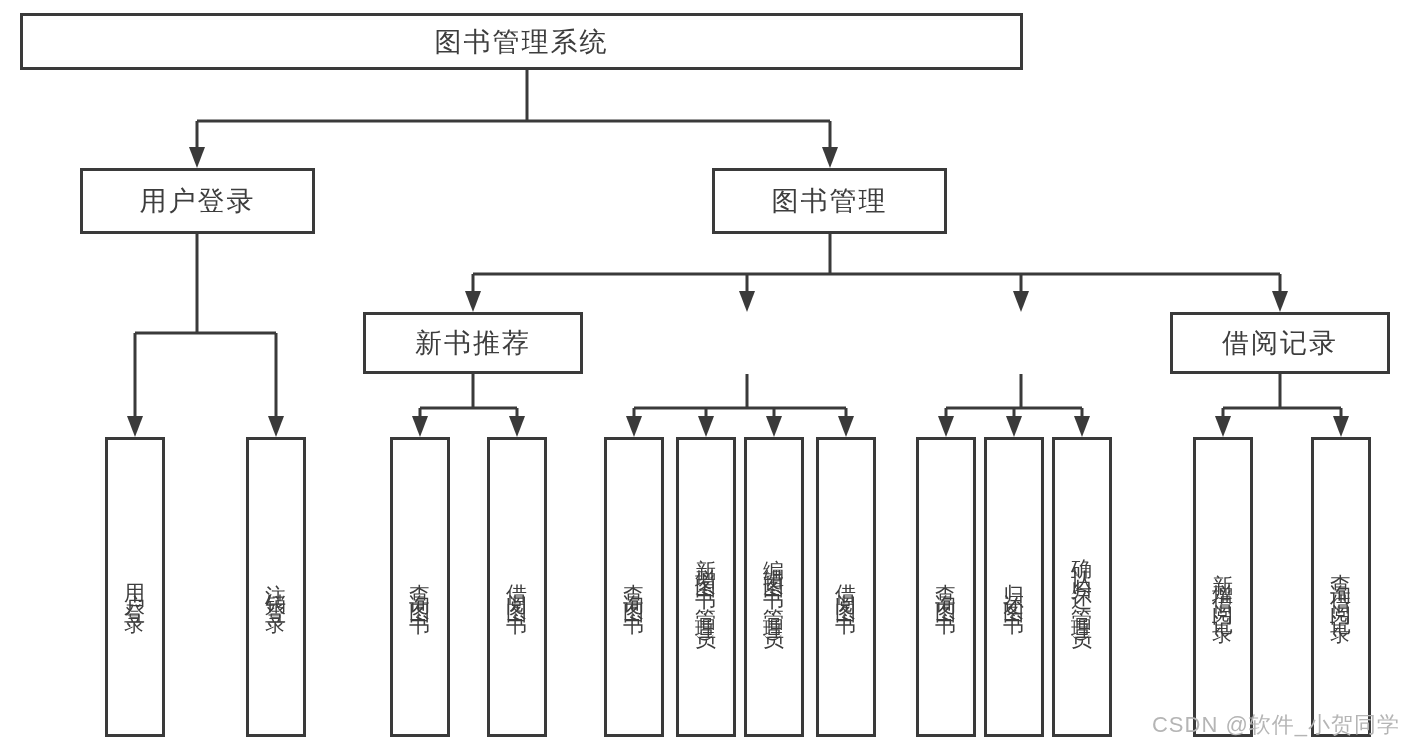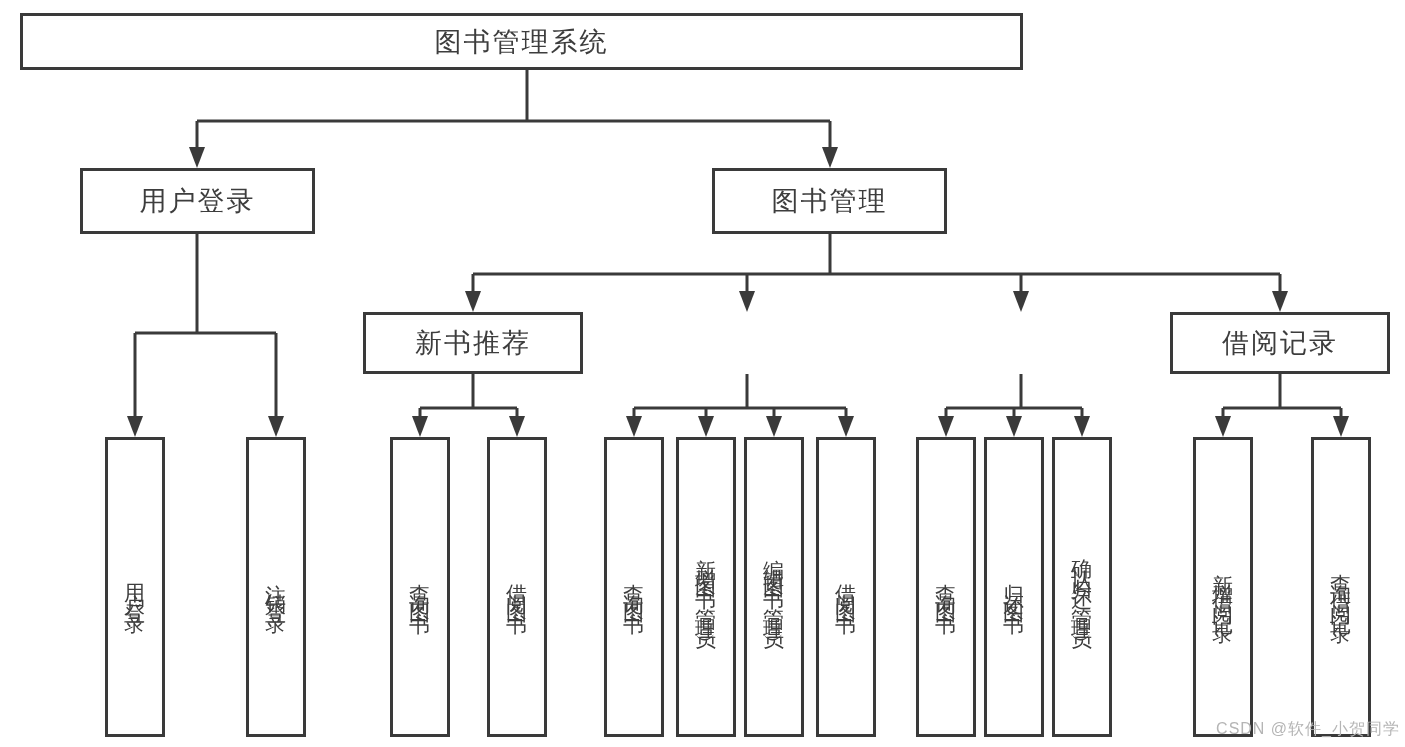--- a/index.html
+++ b/index.html
@@ -38,21 +38,21 @@
     writing-mode: vertical-rl;
     text-orientation: upright;
     font-size: 21px;
     letter-spacing: 10px;
     line-height: 1;
   }
   .watermark {
     position: absolute;
     right: 5px;
     bottom: 7px;
-    font-size: 16px;
+    font-size: 22px;
     letter-spacing: 1px;
     color: var(--watermark);
     white-space: nowrap;
     text-align: center;
   }
 </style>
 </head>
 <body>
 
 <div class="canvas">

